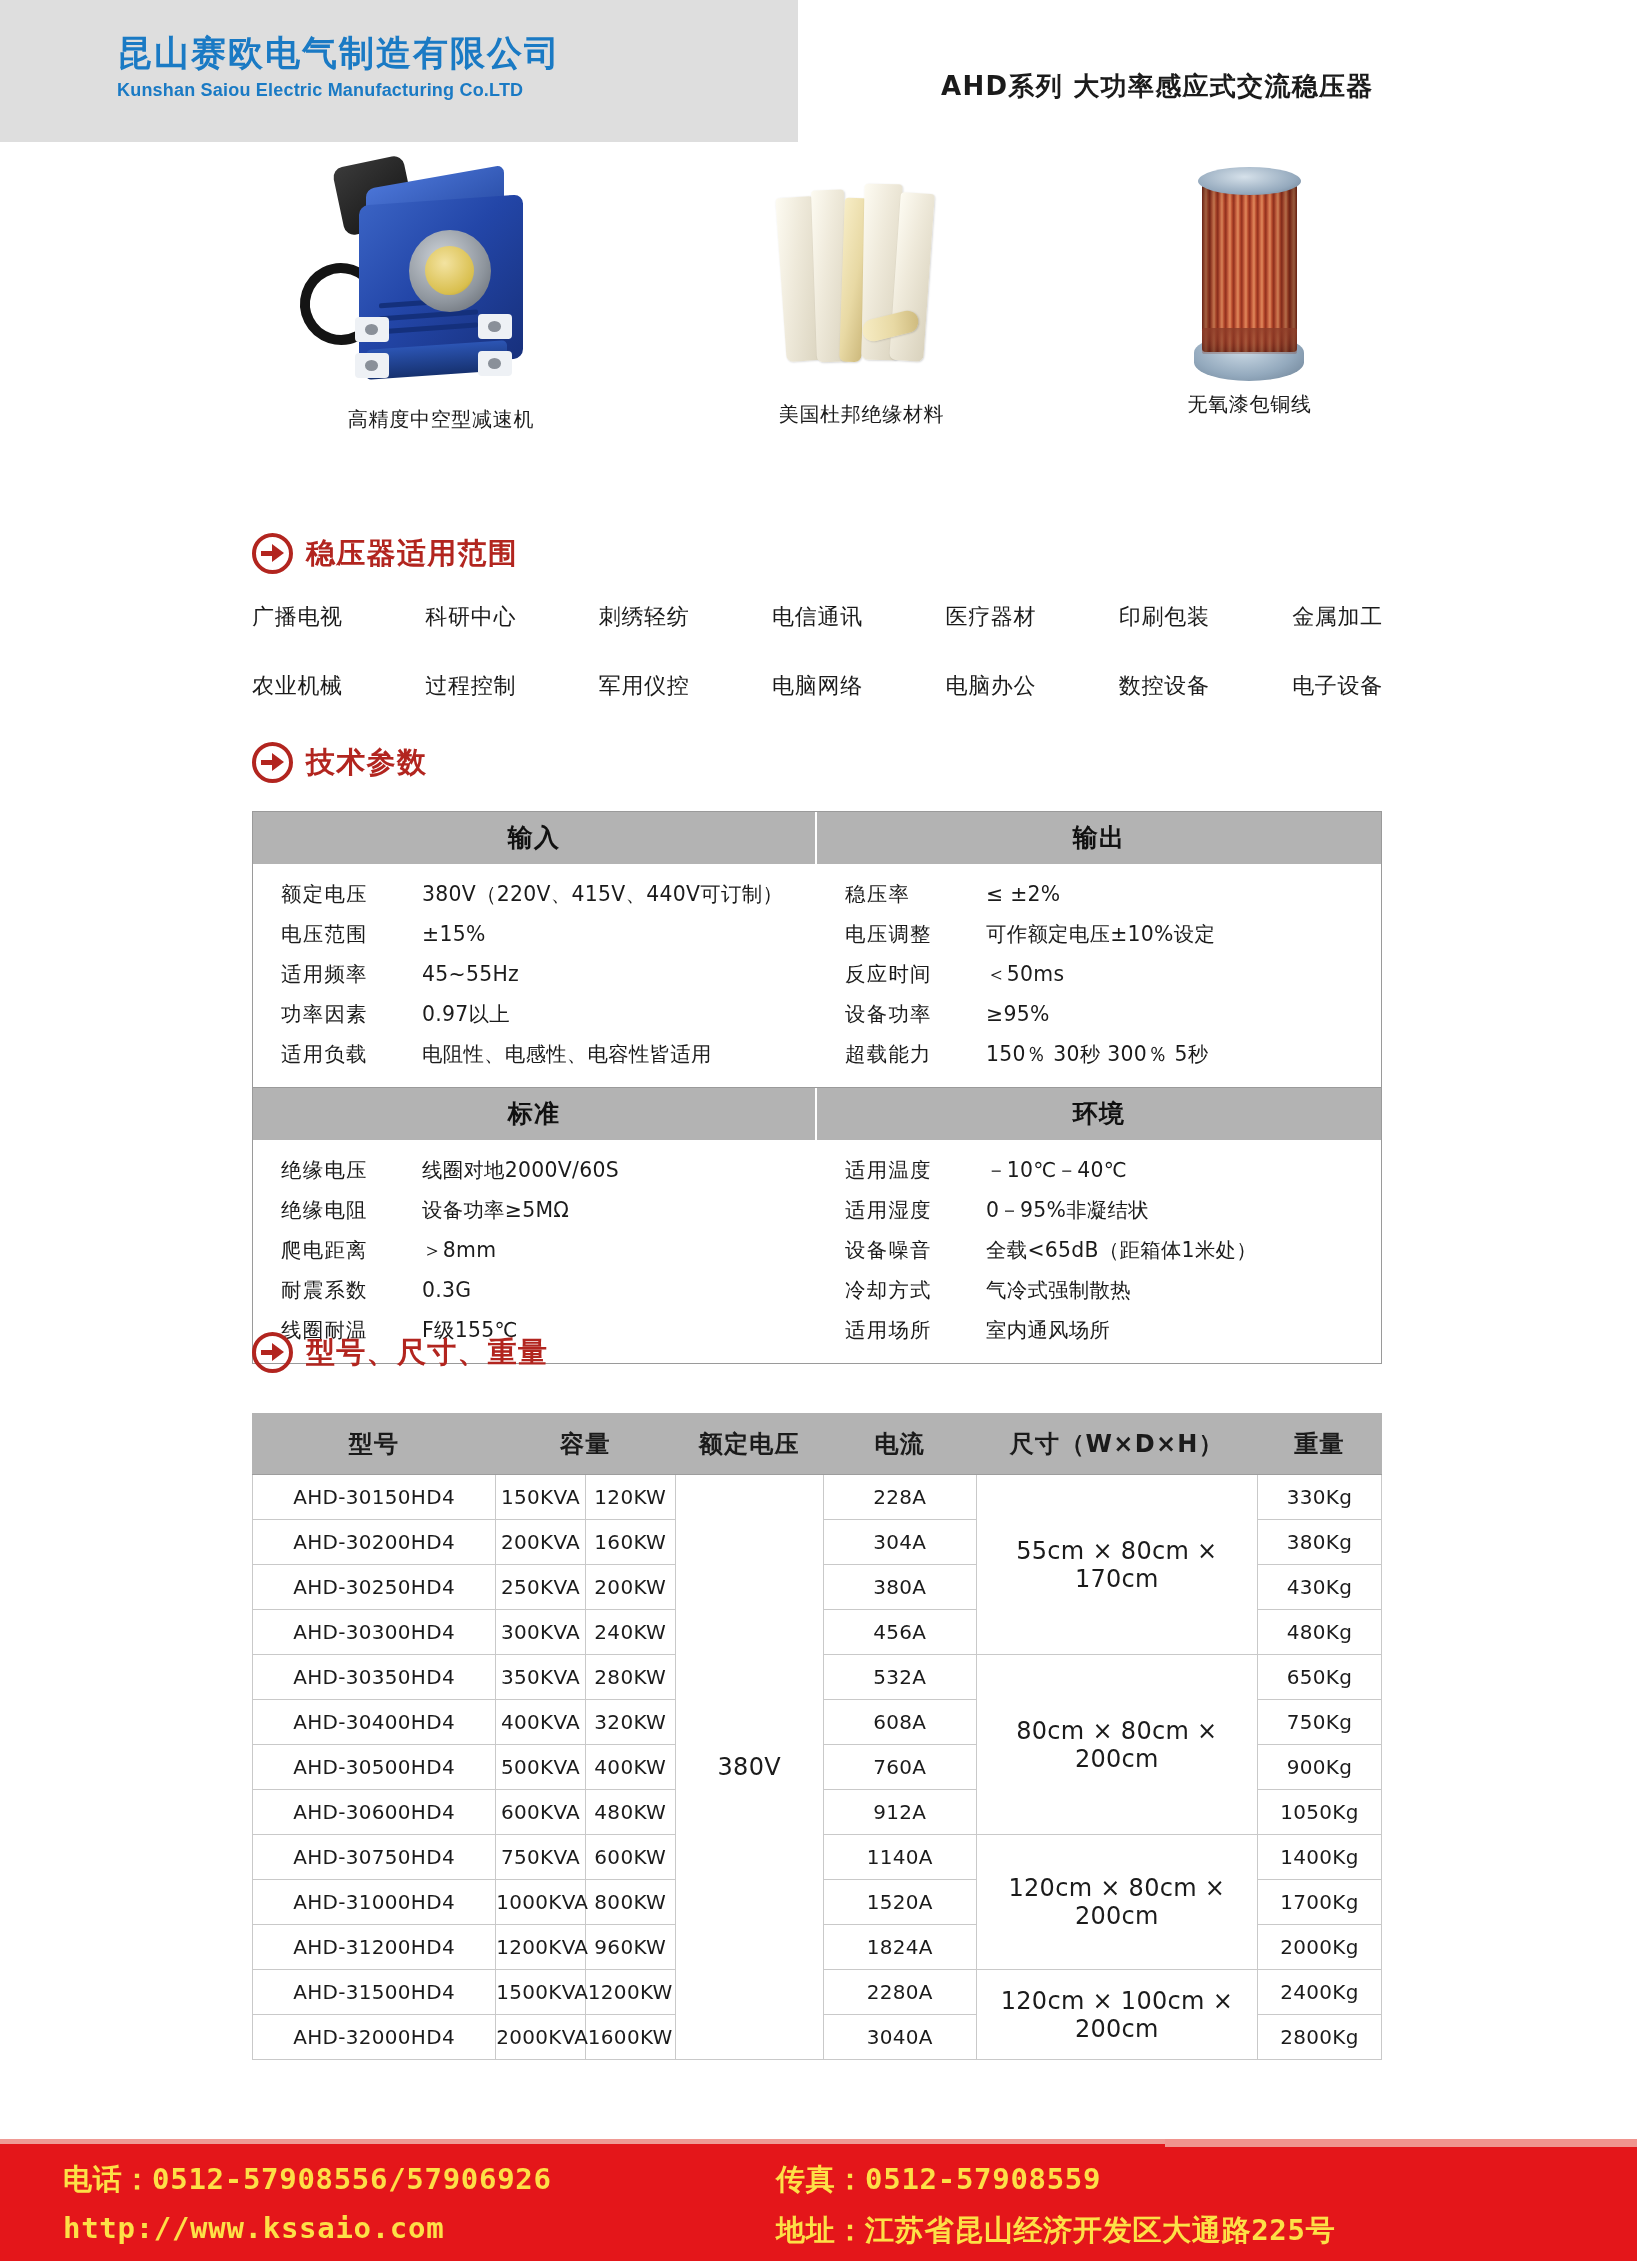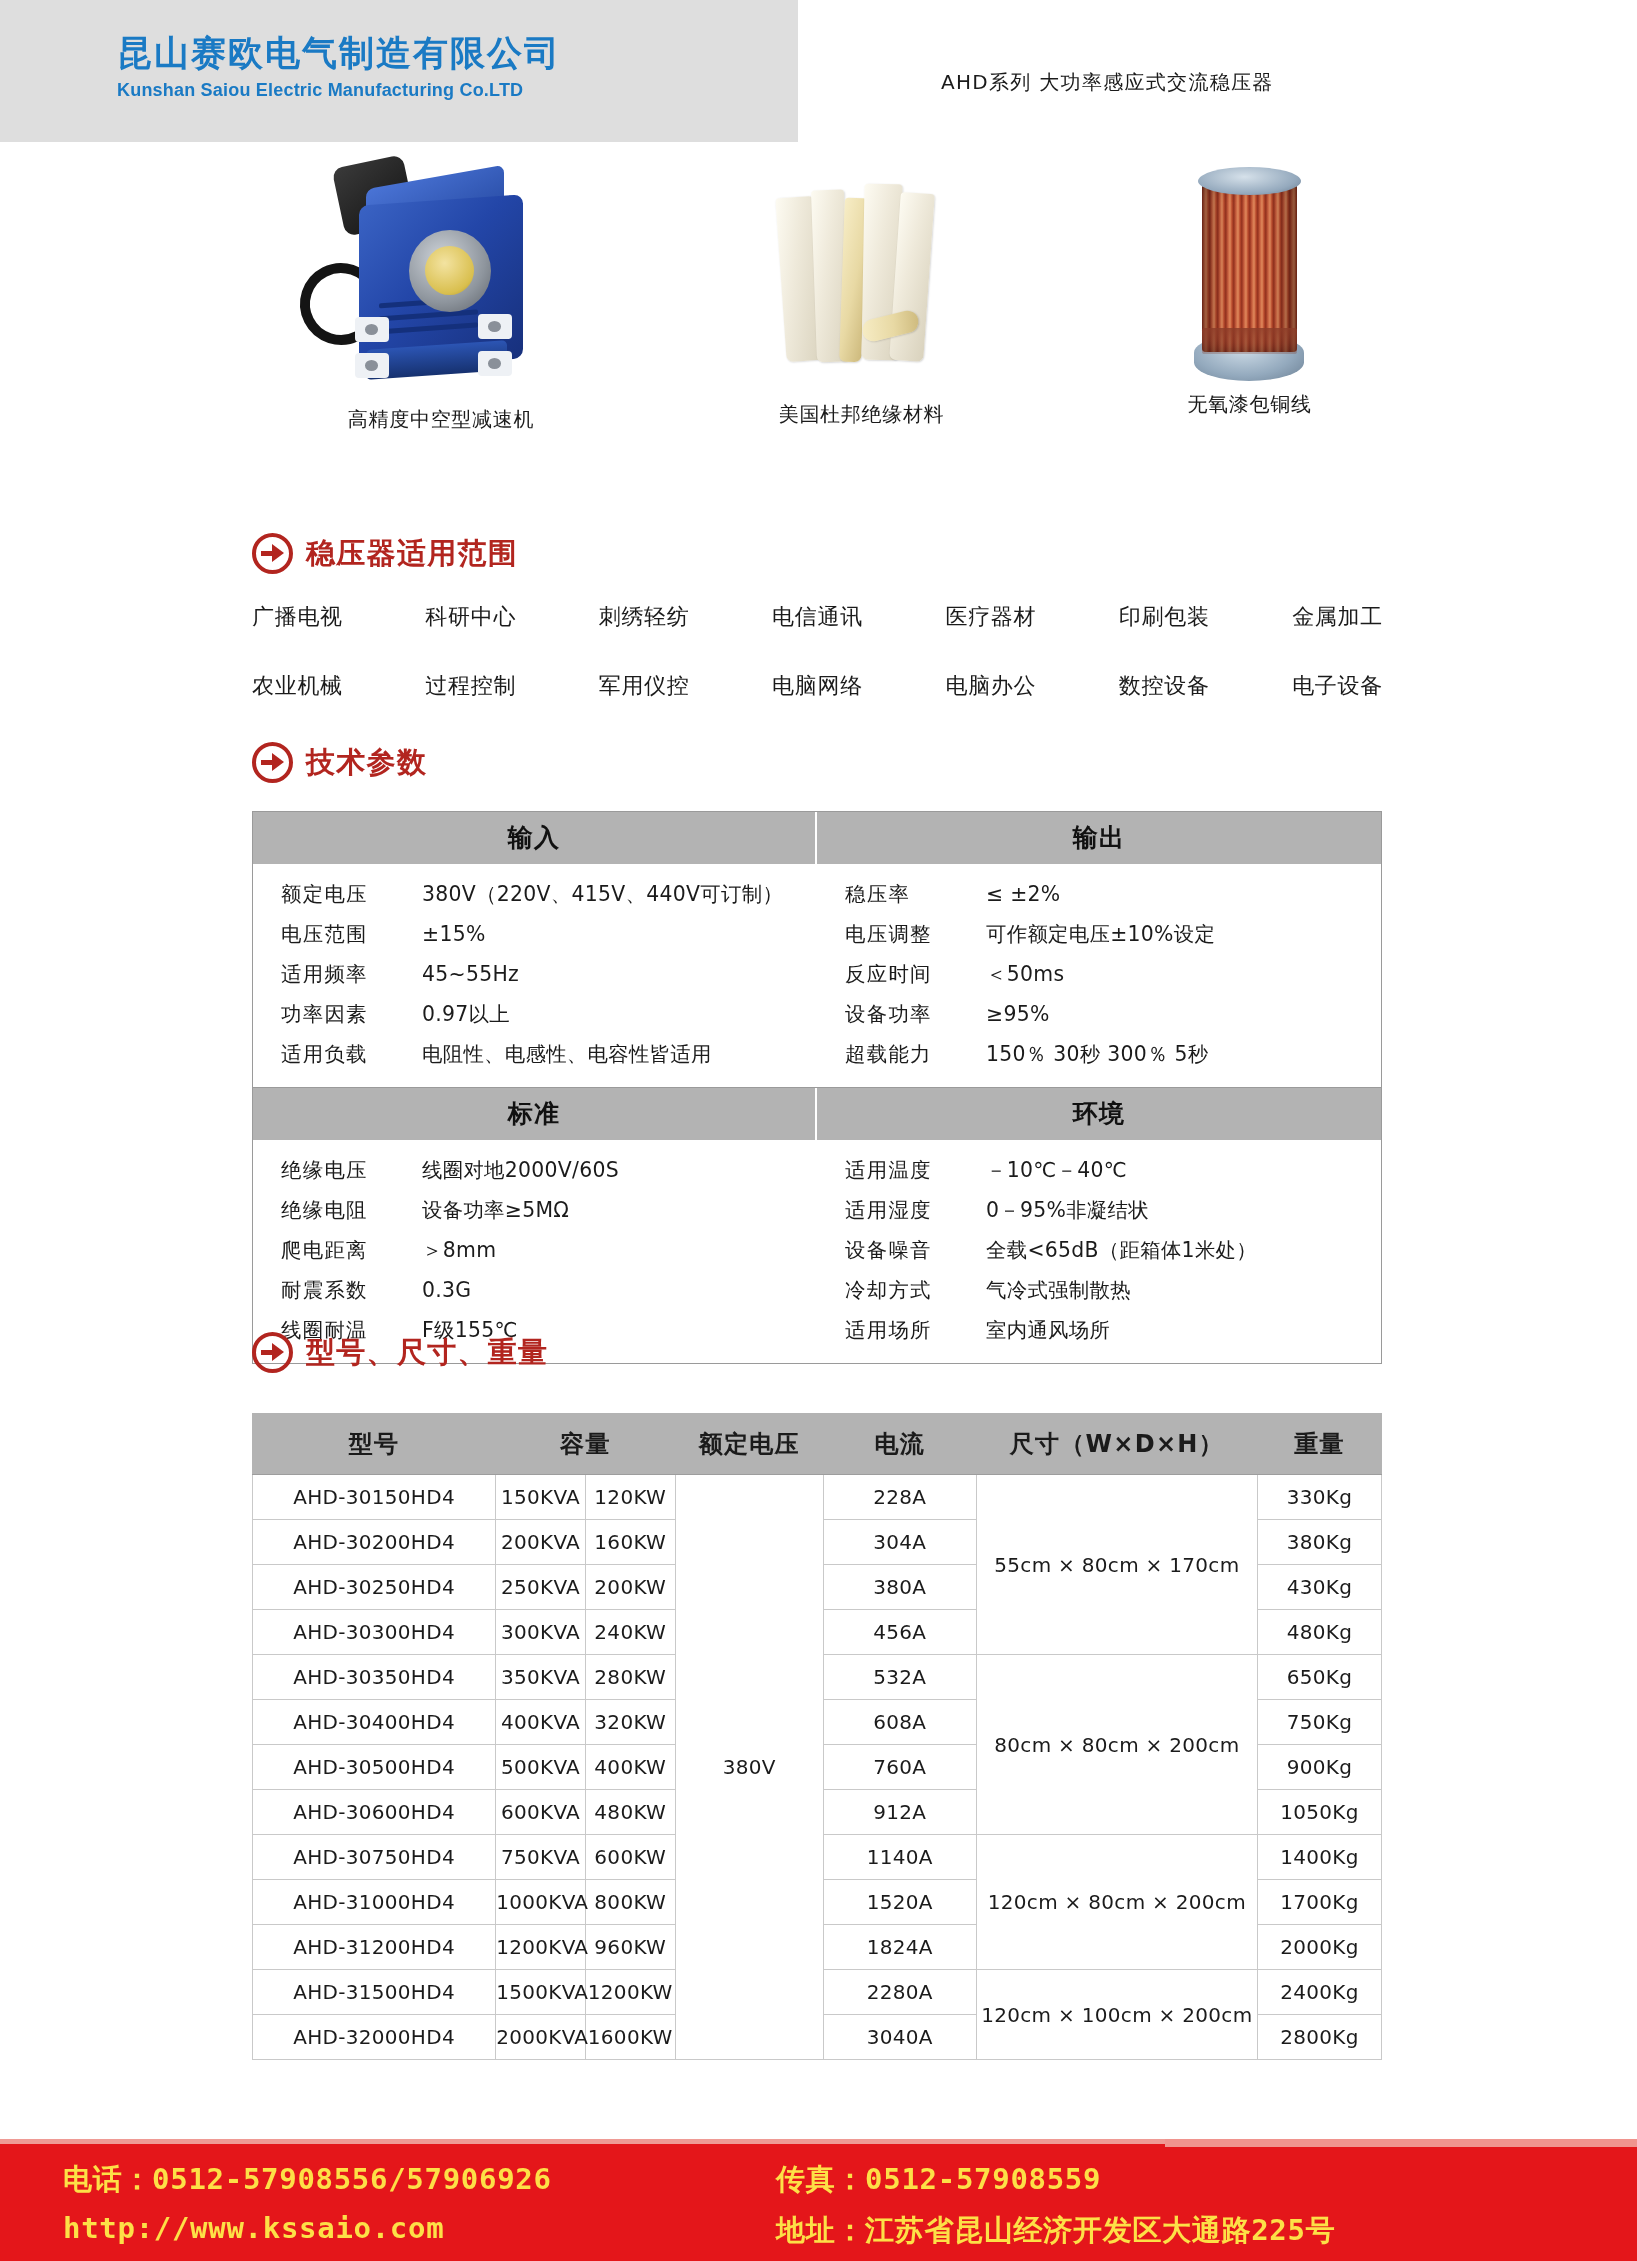--- a/index.html
+++ b/index.html
@@ -20,23 +20,24 @@
     font-size:35px; font-weight:bold; color:#1a7ac4;
     letter-spacing:2px; line-height:1.18; white-space:nowrap;
   }
   .logo-en {
     font-family:"Liberation Sans", sans-serif;
     font-size:18px; font-weight:bold; color:#1a7ac4;
     letter-spacing:0.2px; margin-top:5.3px; white-space:nowrap;
   }
   .header-title {
     position:absolute; left:941px; top:69px;
-    font-size:20px; color:#1b1b1b; letter-spacing:1.3px;
+    font-size:26px; color:#1b1b1b; letter-spacing:1.3px;
     white-space:nowrap;
     font-family:"DejaVu Sans", sans-serif;
+    font-weight:bold;
   }
 
   
   .photos { position:absolute; left:0; top:164px; width:1637px; height:342px; }
   .photo-cell { position:absolute; text-align:center; }
   .photo-cap {
     font-size:20px; color:#1b1b1b; letter-spacing:0.7px;
     font-family:Liberation Serif, serif; white-space:nowrap;
   }
 
@@ -142,21 +143,21 @@
       height:61px; border-color:#b3b3b3; border-bottom:1.3px solid #9d9d9d;
   }
   .mt tbody td { height:45px; background:#fff; }
   .mt .c-model { width:210px; }
   .mt .c-kva   { width:155px; }
   .mt .c-kw    { width:155px; }
   .mt .c-volt  { width:128px; }
   .mt .c-amp   { width:132px; }
   .mt .c-dim   { width:243px; }
   .mt .c-wt    { width:107px; }
-  .mt td.merged { vertical-align:middle; font-size:20px; }
+  .mt td.merged { vertical-align:middle; font-size:24px; }
 
   
   .footer { position:absolute; left:0; top:2139px; width:1637px; height:122px; background:#e4161a; }
   .footer-notch { position:absolute; left:1165px; top:0; width:472px; height:8px; background:#f0948e; }
   .footer-notch2 { position:absolute; left:0; top:0; width:1165px; height:4.6px; background:#ef9b95; }
   .f-row { position:absolute; color:#fde047; font-weight:bold; white-space:nowrap;
       font-family:"DejaVu Sans Mono","DejaVu Sans",monospace; font-size:29px; letter-spacing:0.7px; }
   .f-tel  { left:63px;  top:21px; }
   .f-fax  { left:776px; top:21px; }
   .f-url  { left:63px;  top:72px; }

